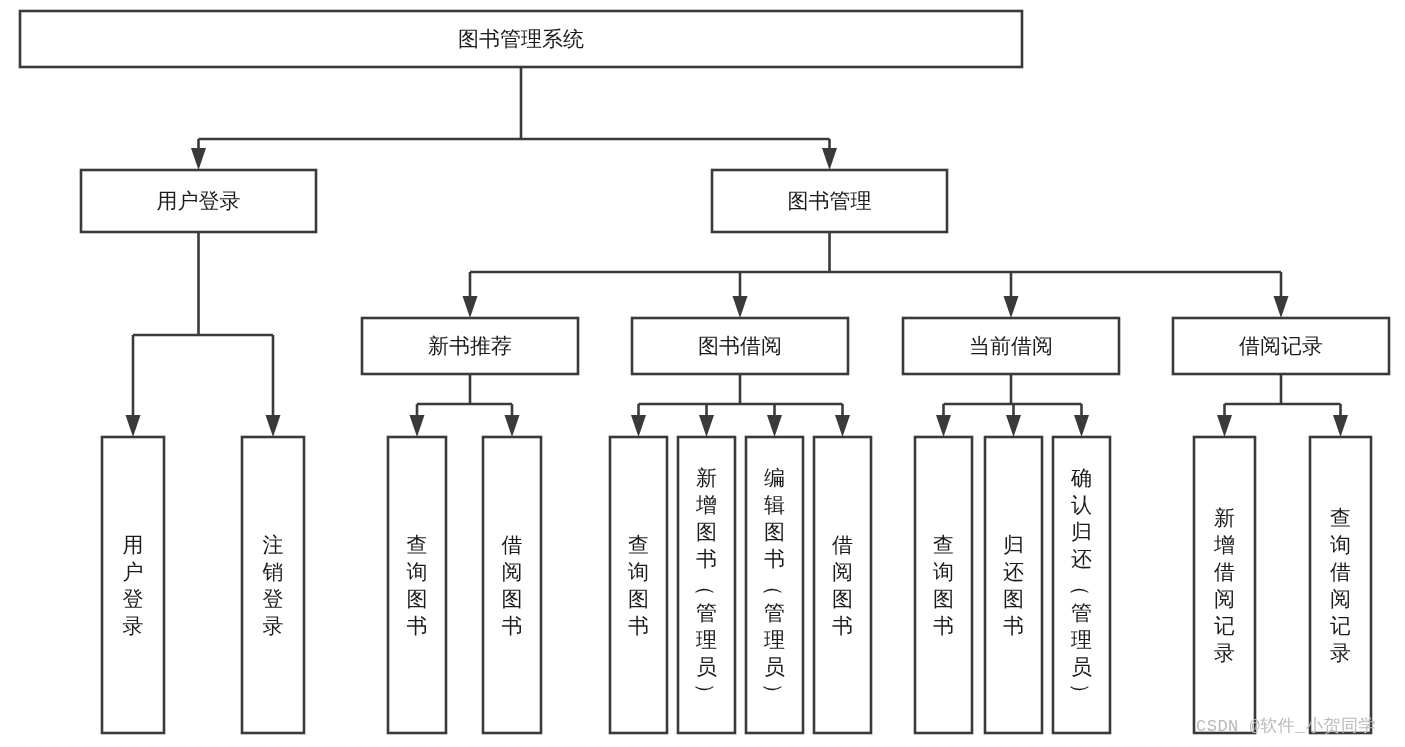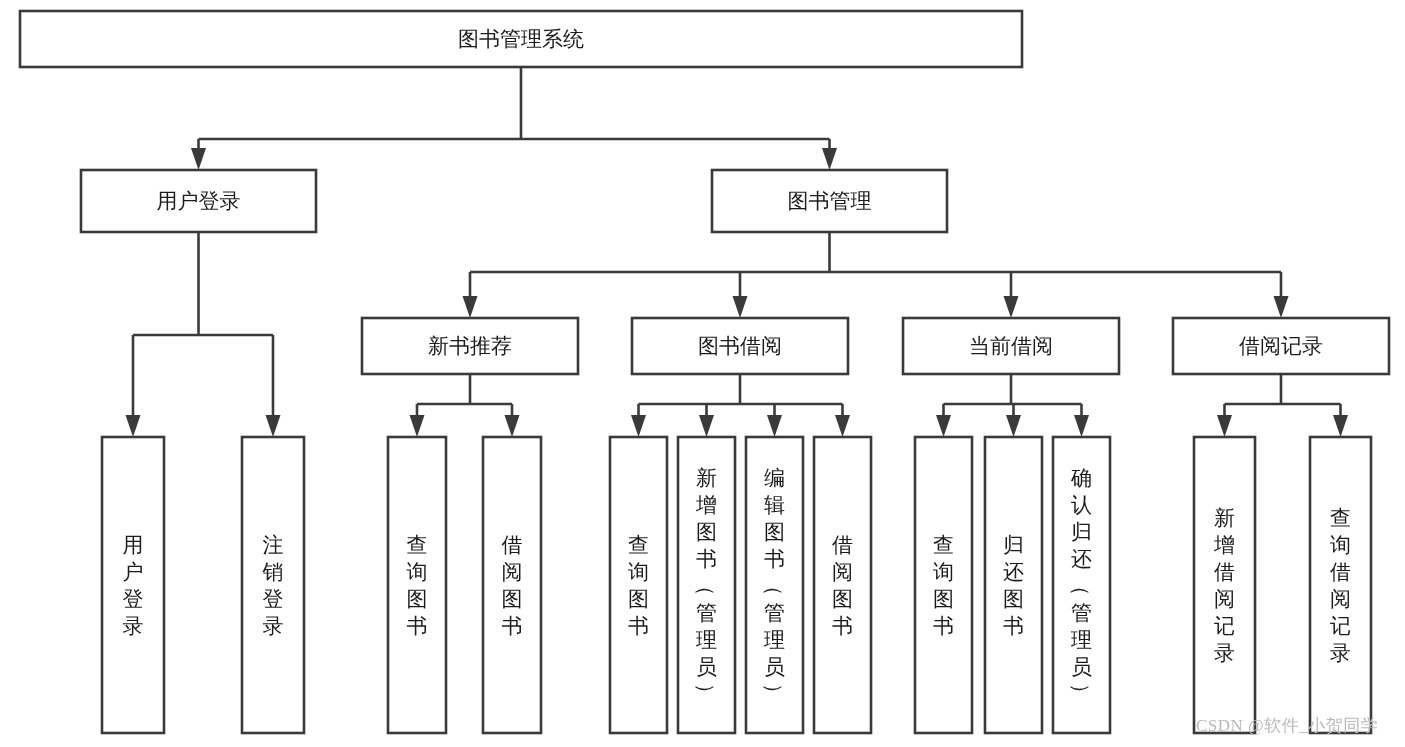--- a/index.html
+++ b/index.html
@@ -65,21 +65,21 @@
   }
   .vlabel span.vchar {
     display: block;
   }
   .vlabel span.rot {
     display: block;
     transform: rotate(90deg);
   }
   .watermark {
     position: absolute;
-    font-family: Liberation Serif, serif;
+    font-family: Liberation Mono, monospace;
     font-size: 17px;
     color: #b9b9b9;
     white-space: nowrap;
     letter-spacing: 0.5px;
   }
 </style>
 </head>
 <body>
 
 <div id="diagram-root">

